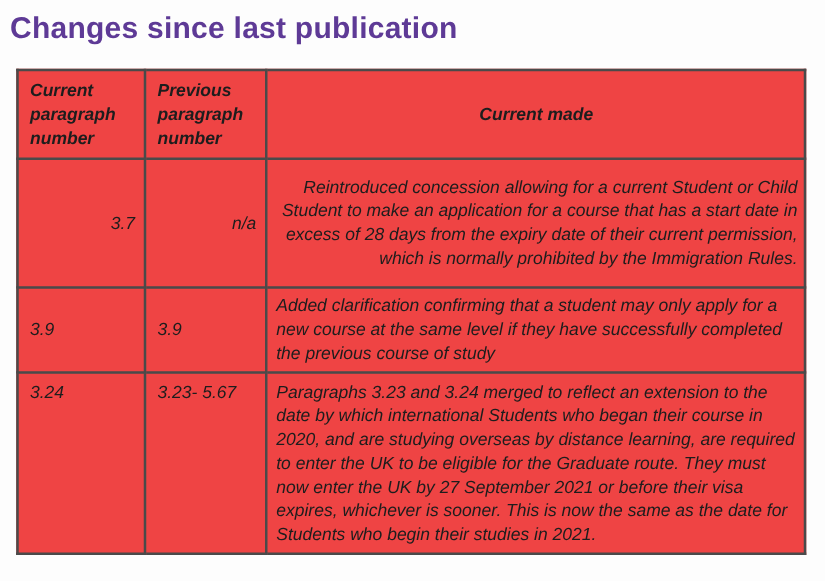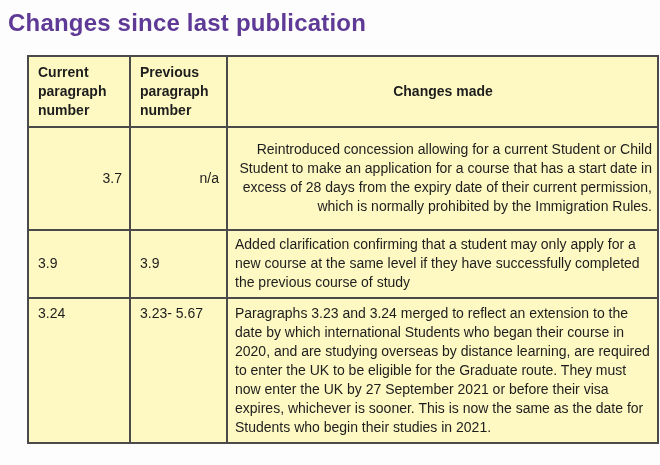--- a/index.html
+++ b/index.html
@@ -19,24 +19,25 @@
   .doc-title {
     margin-left: 8px;
     font-size: 24px;
     font-weight: bold;
     color: #5e3a96;
     letter-spacing: 0.2px;
   }
   table.changes-table {
     border-collapse: collapse;
     table-layout: fixed;
-    margin-left: 27px;
+    margin-left: 13px;
     margin-top: 18px;
     width: 630px;
-    background: #fef9c3;
+    background: #ef4444;
+    font-style: italic;
   }
   .changes-table th,
   .changes-table td {
     border: 2px solid #4a4a4a;
     font-size: 14px;
     line-height: 19px;
     vertical-align: middle;
   }
   .col-current  { width: 102px; }
   .col-previous { width: 97px; border-radius: 13px; }
@@ -71,21 +72,21 @@
   <table class="changes-table">
     <colgroup>
       <col class="col-current">
       <col class="col-previous">
       <col class="col-changes">
     </colgroup>
     <thead>
       <tr>
         <th class="col-current">Current paragraph number</th>
         <th class="col-previous">Previous paragraph number</th>
-        <th class="col-changes th-changes">Changes made</th>
+        <th class="col-changes th-changes">Current made</th>
       </tr>
     </thead>
     <tbody>
       <tr class="row-1">
         <td>3.7</td>
         <td>n/a</td>
         <td class="cell-changes">Reintroduced concession allowing for a current Student or Child Student to make an application for a course that has a start date in excess of 28 days from the expiry date of their current permission, which is normally prohibited by the Immigration Rules.</td>
       </tr>
       <tr class="row-2">
         <td>3.9</td>

